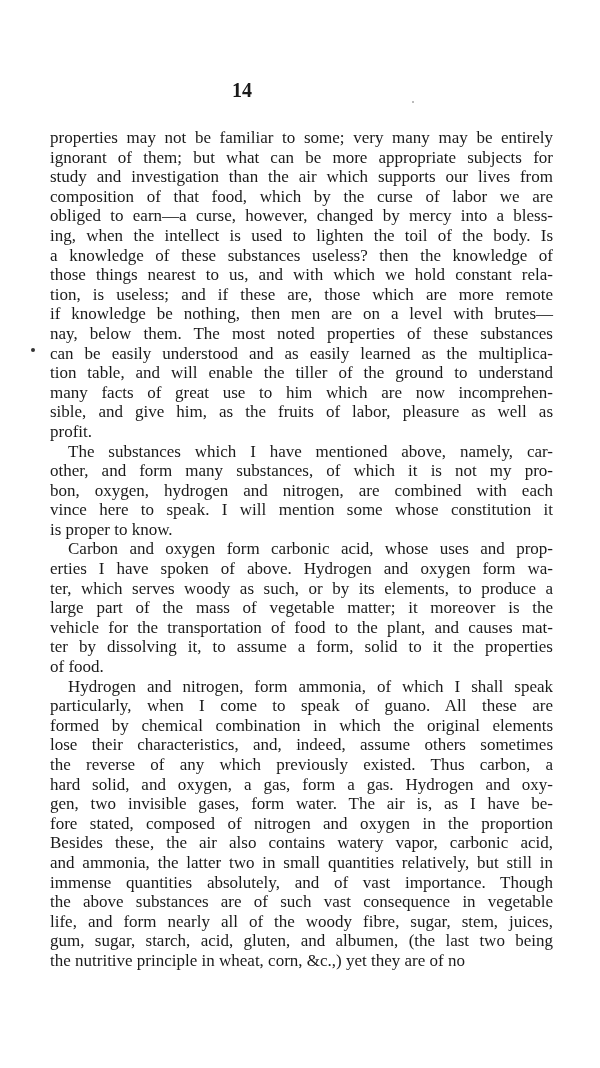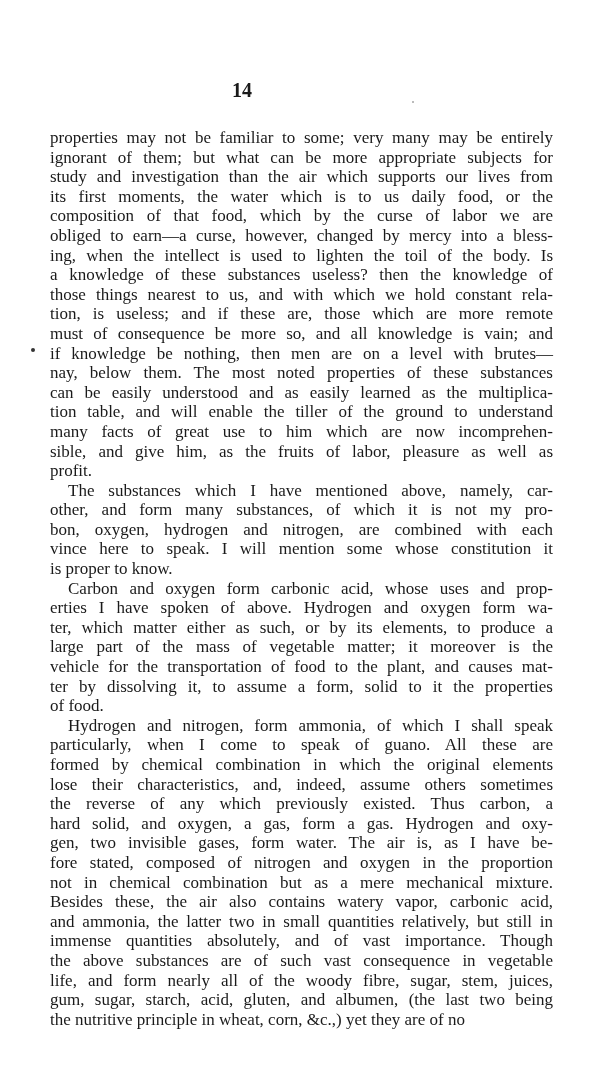--- a/index.html
+++ b/index.html
@@ -69,62 +69,59 @@
 <div class="page-number">14</div>
 
 <div class="margin-mark"></div>
 <div class="speck" style="left:412px;top:101px;"></div>
 
 <div class="text-block" id="text-block">
     <div>
       <span class="line">properties may not be familiar to some; very many may be entirely</span>
       <span class="line">ignorant of them; but what can be more appropriate subjects for</span>
       <span class="line">study and investigation than the air which supports our lives from</span>
-      <span class="line">its first moments, the water which is to us daily food, or the</span>
       <span class="line">composition of that food, which by the curse of labor we are</span>
       <span class="line">obliged to earn—a curse, however, changed by mercy into a bless-</span>
       <span class="line">ing, when the intellect is used to lighten the toil of the body. Is</span>
       <span class="line">a knowledge of these substances useless? then the knowledge of</span>
       <span class="line">those things nearest to us, and with which we hold constant rela-</span>
       <span class="line">tion, is useless; and if these are, those which are more remote</span>
-      <span class="line">must of consequence be more so, and all knowledge is vain; and</span>
       <span class="line">if knowledge be nothing, then men are on a level with brutes—</span>
       <span class="line">nay, below them. The most noted properties of these substances</span>
       <span class="line">can be easily understood and as easily learned as the multiplica-</span>
       <span class="line">tion table, and will enable the tiller of the ground to understand</span>
       <span class="line">many facts of great use to him which are now incomprehen-</span>
       <span class="line">sible, and give him, as the fruits of labor, pleasure as well as</span>
       <span class="line last">profit.</span>
     </div>
     <div>
       <span class="line indent">The substances which I have mentioned above, namely, car-</span>
       <span class="line">other, and form many substances, of which it is not my pro-</span>
       <span class="line">bon, oxygen, hydrogen and nitrogen, are combined with each</span>
       <span class="line">vince here to speak. I will mention some whose constitution it</span>
       <span class="line last">is proper to know.</span>
     </div>
     <div>
       <span class="line indent">Carbon and oxygen form carbonic acid, whose uses and prop-</span>
       <span class="line">erties I have spoken of above. Hydrogen and oxygen form wa-</span>
-      <span class="line">ter, which matter either as such, or by its elements, to produce a</span>
+      <span class="line">ter, which serves woody as such, or by its elements, to produce a</span>
       <span class="line">large part of the mass of vegetable matter; it moreover is the</span>
       <span class="line">vehicle for the transportation of food to the plant, and causes mat-</span>
       <span class="line">ter by dissolving it, to assume a form, solid to it the properties</span>
       <span class="line last">of food.</span>
     </div>
     <div>
       <span class="line indent">Hydrogen and nitrogen, form ammonia, of which I shall speak</span>
       <span class="line">particularly, when I come to speak of guano. All these are</span>
       <span class="line">formed by chemical combination in which the original elements</span>
       <span class="line">lose their characteristics, and, indeed, assume others sometimes</span>
       <span class="line">the reverse of any which previously existed. Thus carbon, a</span>
       <span class="line">hard solid, and oxygen, a gas, form a gas. Hydrogen and oxy-</span>
       <span class="line">gen, two invisible gases, form water. The air is, as I have be-</span>
       <span class="line">fore stated, composed of nitrogen and oxygen in the proportion</span>
-      <span class="line">not in chemical combination but as a mere mechanical mixture.</span>
       <span class="line">Besides these, the air also contains watery vapor, carbonic acid,</span>
       <span class="line">and ammonia, the latter two in small quantities relatively, but still in</span>
       <span class="line">immense quantities absolutely, and of vast importance. Though</span>
       <span class="line">the above substances are of such vast consequence in vegetable</span>
       <span class="line">life, and form nearly all of the woody fibre, sugar, stem, juices,</span>
       <span class="line">gum, sugar, starch, acid, gluten, and albumen, (the last two being</span>
       <span class="line last">the nutritive principle in wheat, corn, &amp;c.,) yet they are of no</span>
     </div>
   </div>
 

